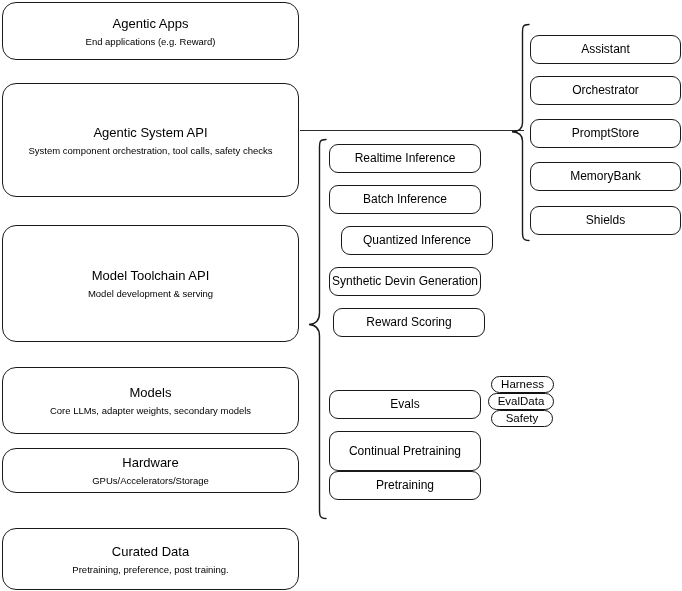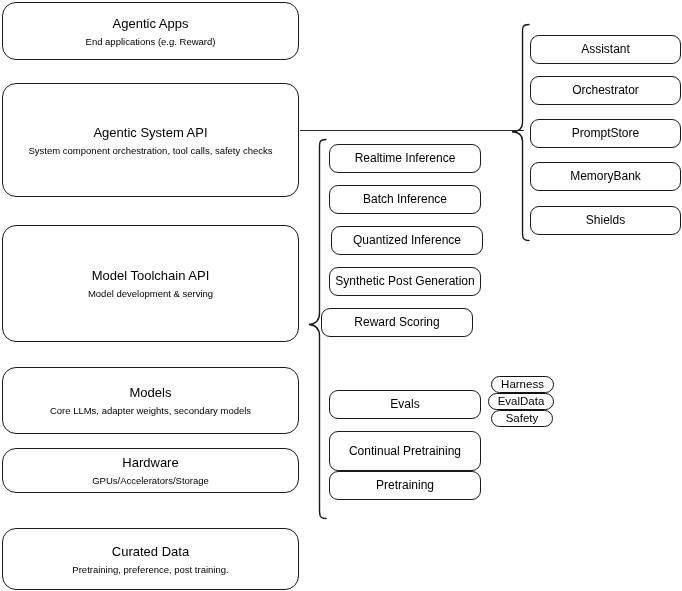--- a/index.html
+++ b/index.html
@@ -124,27 +124,27 @@
       <path d="M20 1.5 C13 1.5 13.5 5 13.5 10 L13.5 100 C13.5 106 10 108.5 3 108.8 C10 109.2 13.5 112 13.5 118 L13.5 208 C13.5 214 13.5 217.5 20 217.5"></path>
     </svg>
   </div>
 
   <div class="box capsule" style="left:329px; top:144px; width:152px; height:29px;">
     <span>Realtime Inference</span>
   </div>
   <div class="box capsule" style="left:329px; top:185px; width:152px; height:29px;">
     <span>Batch Inference</span>
   </div>
-  <div class="box capsule" style="left:331px; top:226px; width:152px; height:29px;">
+  <div class="box capsule" style="left:341px; top:226px; width:152px; height:29px;">
     <span>Quantized Inference</span>
   </div>
   <div class="box capsule" style="left:329px; top:267px; width:152px; height:29px;">
-    <span>Synthetic Post Generation</span>
+    <span>Synthetic Devin Generation</span>
   </div>
-  <div class="box capsule" style="left:321px; top:308px; width:152px; height:29px;">
+  <div class="box capsule" style="left:333px; top:308px; width:152px; height:29px;">
     <span>Reward Scoring</span>
   </div>
   <div class="box capsule" style="left:329px; top:390px; width:152px; height:29px;">
     <span>Evals</span>
   </div>
   <div class="box capsule" style="left:329px; top:431px; width:152px; height:40px;">
     <span>Continual Pretraining</span>
   </div>
   <div class="box capsule" style="left:329px; top:471px; width:152px; height:29px;">
     <span>Pretraining</span>

